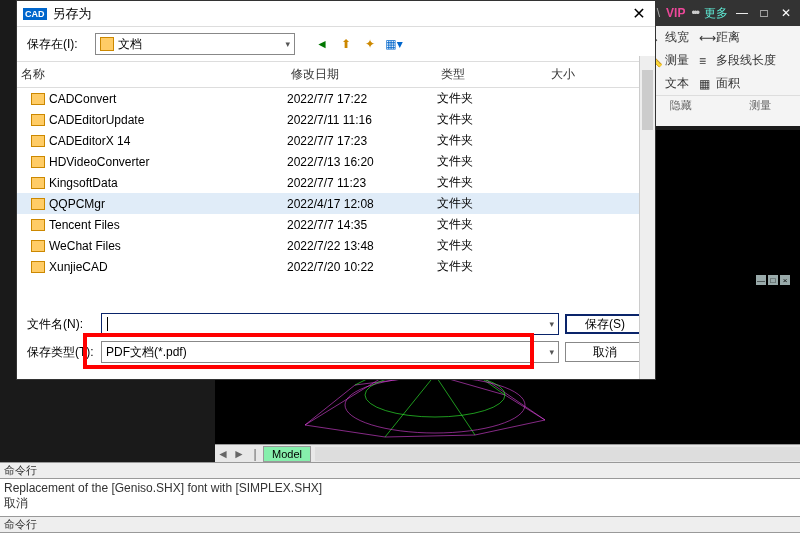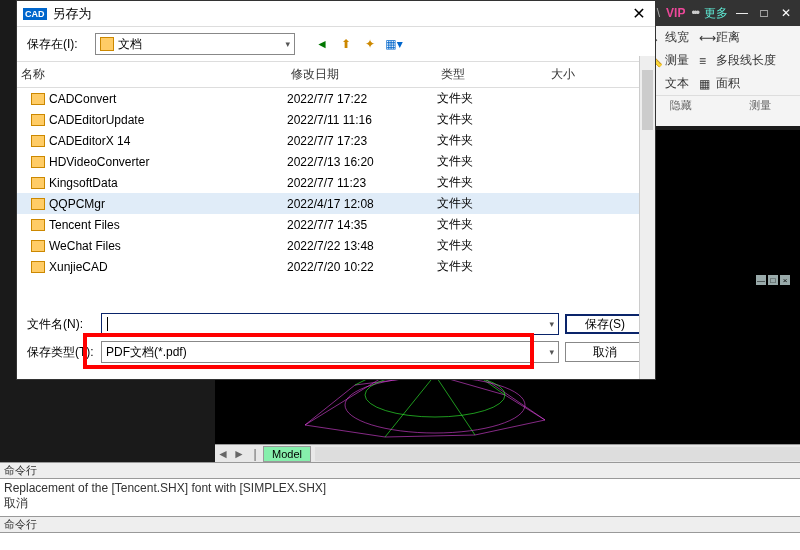--- a/index.html
+++ b/index.html
@@ -133,21 +133,21 @@
   <div class="model-tab">
     <span class="arrow">◄</span>
     <span class="arrow">►</span>
     <span class="arrow">|</span>
     <span class="tab">Model</span>
     <div class="scroll"></div>
   </div>
 
   <div class="cmdline cmd1">命令行</div>
   <div class="cmdout">
-    <div>Replacement of the [Tencent.SHX] font with [SIMPLEX.SHX]</div>
+    <div>Replacement of the [Geniso.SHX] font with [SIMPLEX.SHX]</div>
     <div>取消</div>
   </div>
   <div class="cmdline cmd2">命令行</div>
   <div class="cmdinput"></div>
 </div>
 
 <div class="dialog">
   <div class="dlg-title">
     <span class="cad">CAD</span>
     <span class="ttl">另存为</span>

